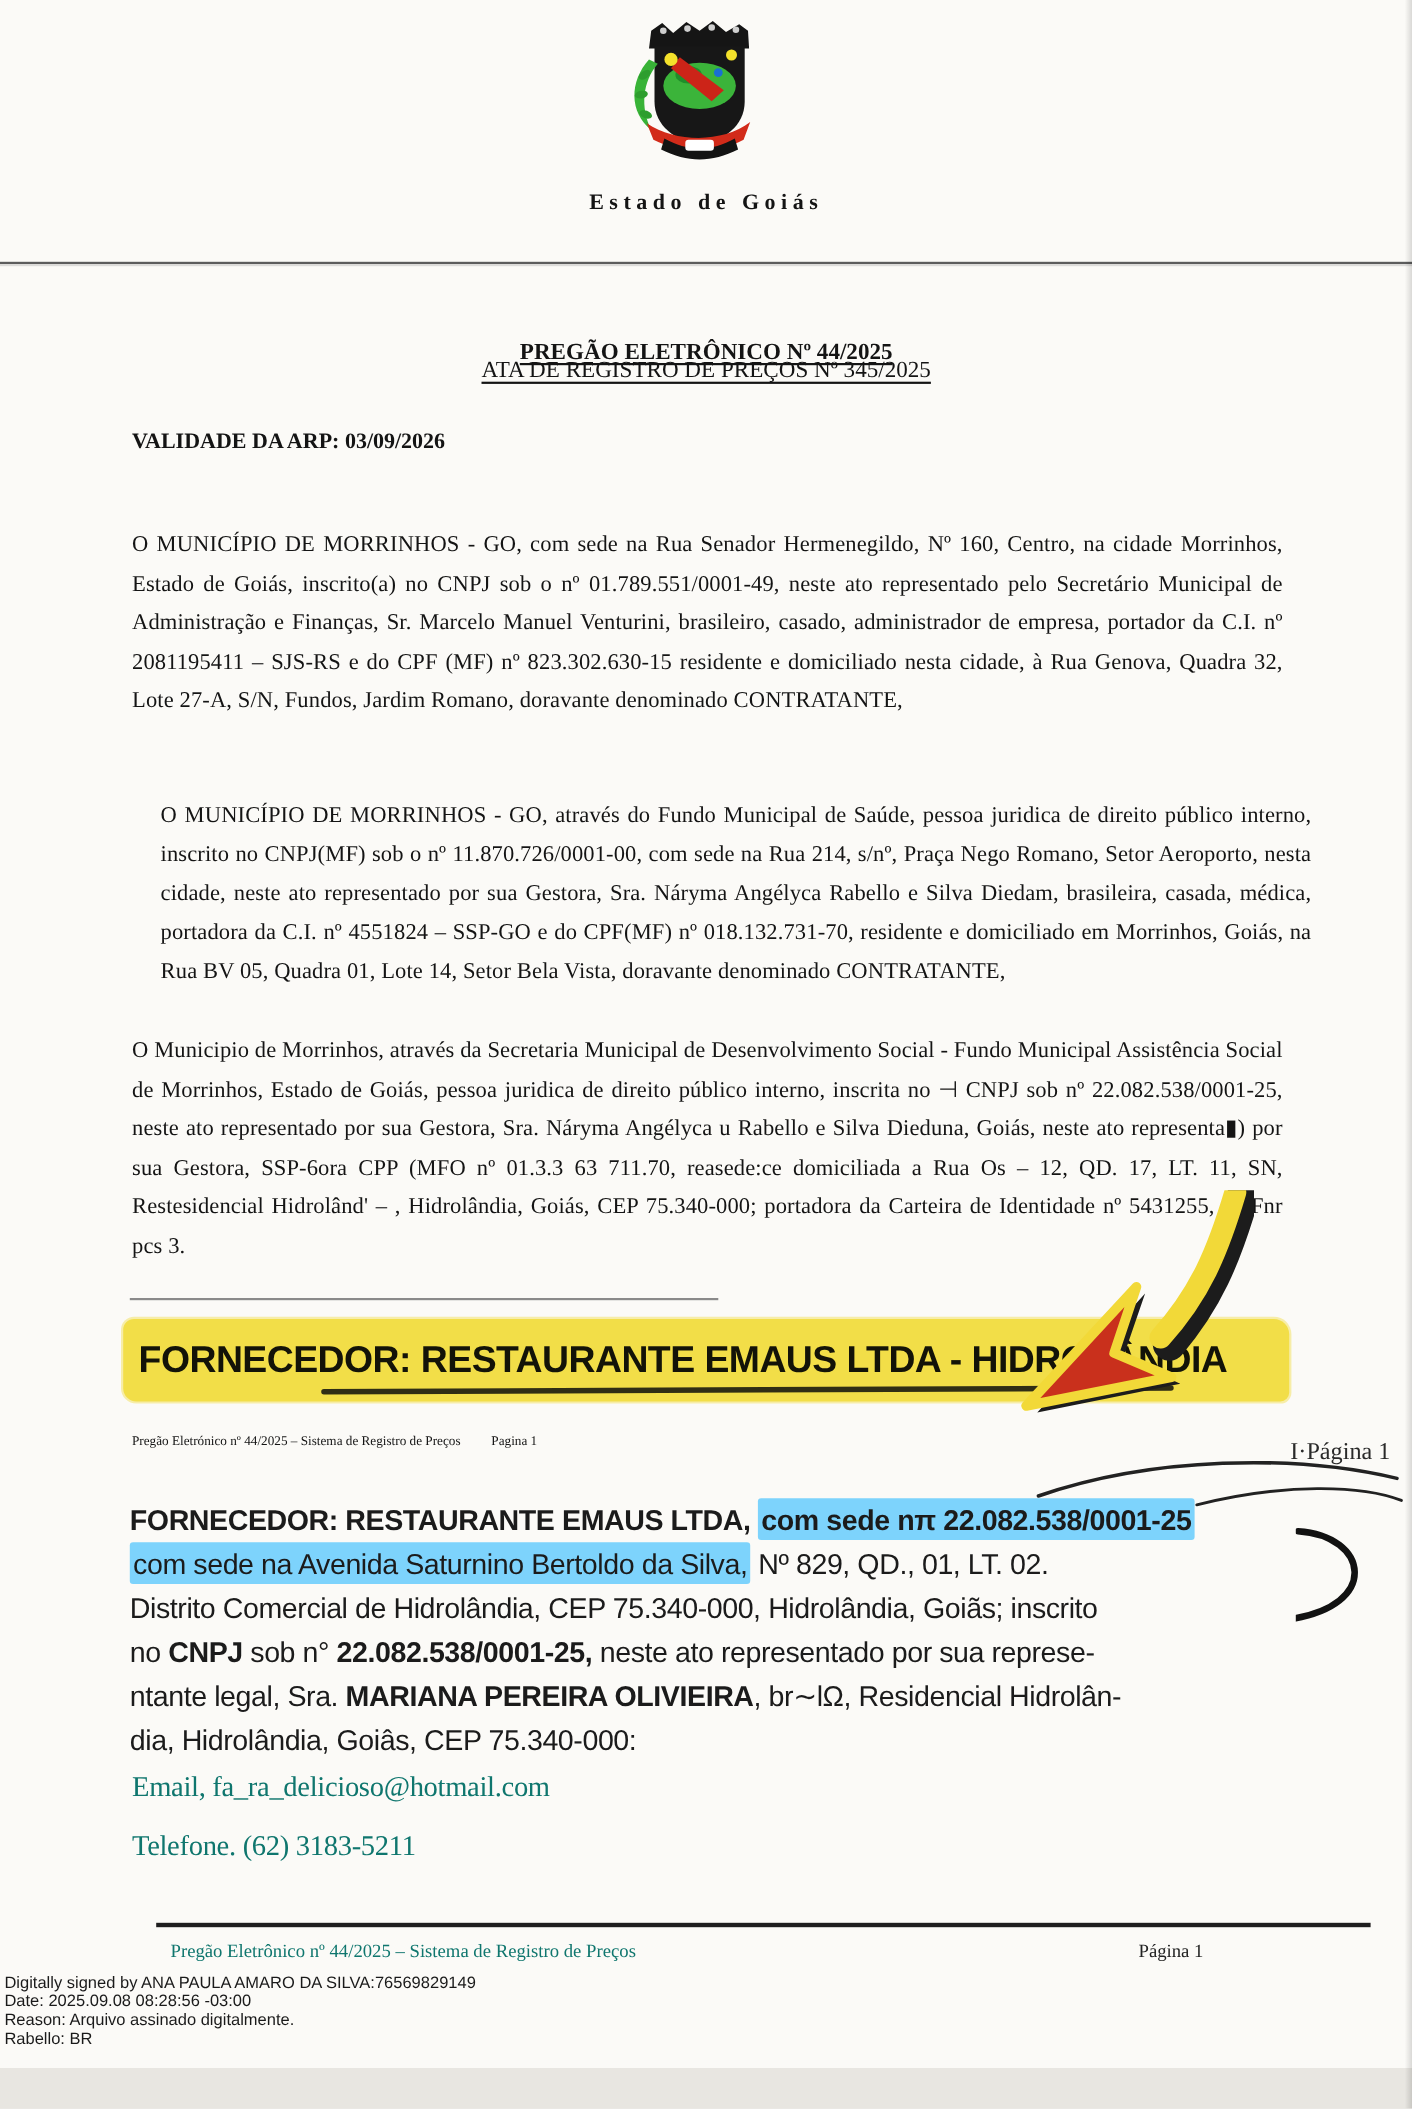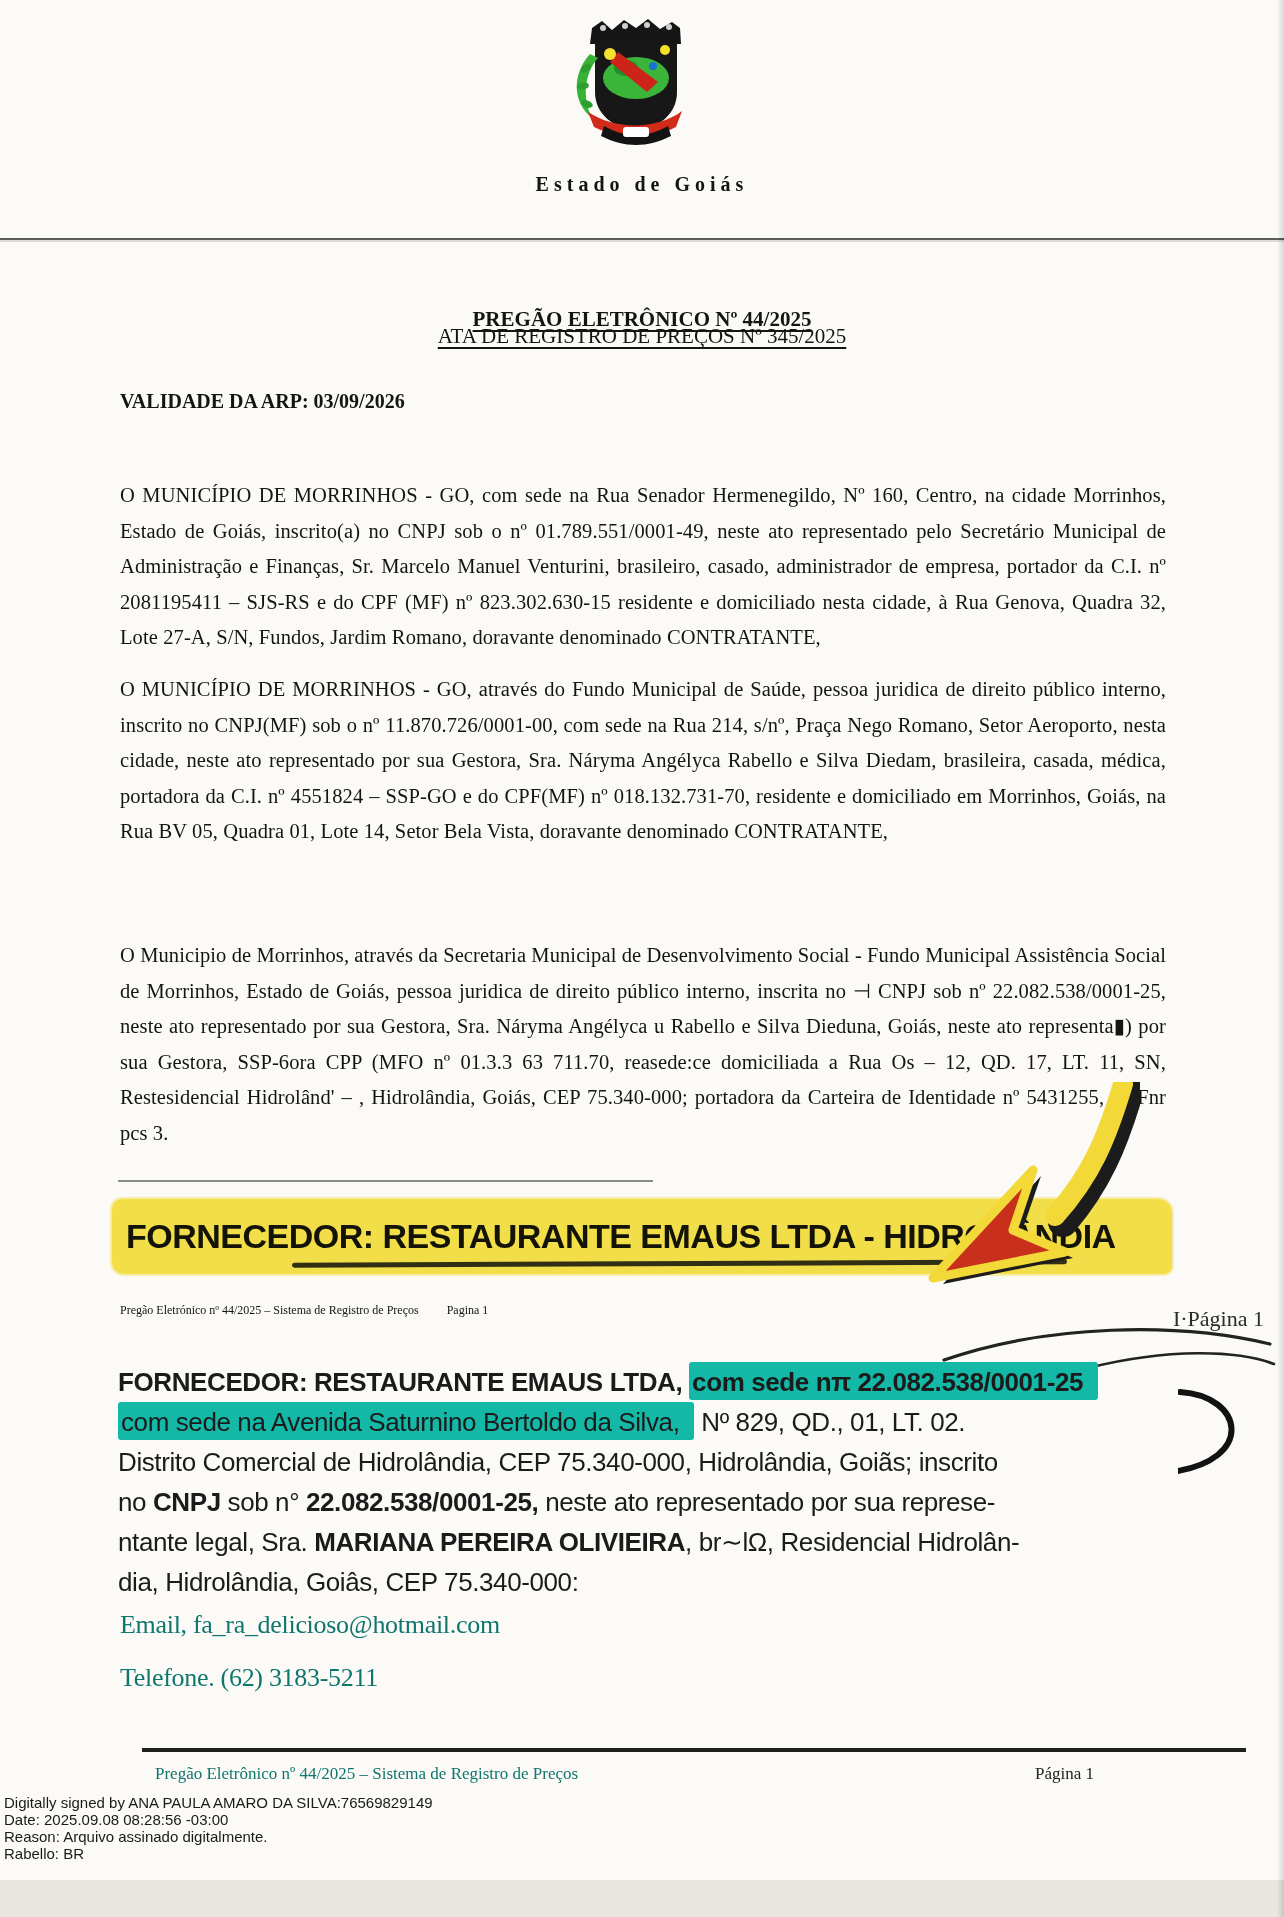--- a/index.html
+++ b/index.html
@@ -13,21 +13,21 @@
   .bold{font-weight:bold;}
   .u{text-decoration:underline;text-decoration-thickness:2px;text-underline-offset:4px;}
   .org-name{top:140px;font-size:22px;font-weight:bold;letter-spacing:0.5px;}
   .org-sub{top:173px;font-size:20px;font-weight:bold;letter-spacing:5px;}
   .sep-line{top:238px;left:0;width:1284px;height:2px;background:#5c5c5c;box-shadow:0 2px 0 rgba(0,0,0,0.12);}
   .title-ata{top:276px;font-size:21px;font-weight:normal;margin-top:48px;}
   .title-pregao{top:307px;font-size:21px;font-weight:bold;}
   .validade{left:120px;top:390px;font-size:20px;font-weight:bold;}
   .par{left:120px;width:1046px;text-align:justify;font-size:20.5px;line-height:35.5px;letter-spacing:0.1px;}
   .p1{top:478px;}
-  .p2{top:672px;}
+  .p2{top:724px;margin-left:26px;}
   .p3{top:938px;}
   .short-line{top:1180px;left:118px;width:535px;height:2px;background:#8a8a8a;}
   .banner{
     top:1199px;left:112px;width:1060px;height:75px;
     background:#f2de48;border-radius:10px 14px 8px 12px;
     display:flex;align-items:center;
     box-shadow:0 0 0 2px rgba(242,222,72,0.45);
   }
   .banner-text{
     font-family:"Liberation Sans", sans-serif;font-weight:bold;
@@ -39,21 +39,21 @@
     background:#1b1b10;border-radius:3px;transform:rotate(-0.25deg);opacity:0.9;
   }
   .subheader{top:1303px;left:120px;font-size:12px;white-space:nowrap;}
   .subheader .gap{display:inline-block;width:28px;}
   .subright{top:1306px;right:20px;font-size:22px;color:#2a2a2a;}
   .supplier{
     top:1362px;left:118px;width:1056px;
     font-family:"Liberation Sans", sans-serif;font-size:26px;letter-spacing:-0.4px;color:#1b1b1b;
   }
   .sline{height:40px;line-height:40px;white-space:nowrap;}
-  .hl{background:#14b8a6;box-decoration-break:clone;padding:5px 15px 3px 3px;border-radius:3px;}
+  .hl{background:#7dd3fc;box-decoration-break:clone;padding:5px 3px 3px 3px;border-radius:3px;}
   .contact{left:120px;font-family:Liberation Serif, serif;font-size:26px;letter-spacing:-0.3px;color:#0f766e;}
   .email{top:1610px;}
   .phone{top:1663px;}
   .footer-rule{top:1748px;left:142px;width:1104px;height:4px;background:#1e1e1e;}
   .footer-left{top:1764px;left:155px;font-size:17px;color:#0f766e;}
   .footer-right{top:1764px;left:1035px;font-size:17px;color:#222;}
   .signature{
     left:4px;top:1794px;font-family:"Liberation Sans", sans-serif;
     font-size:15px;line-height:17px;color:#1a1a1a;
   }

